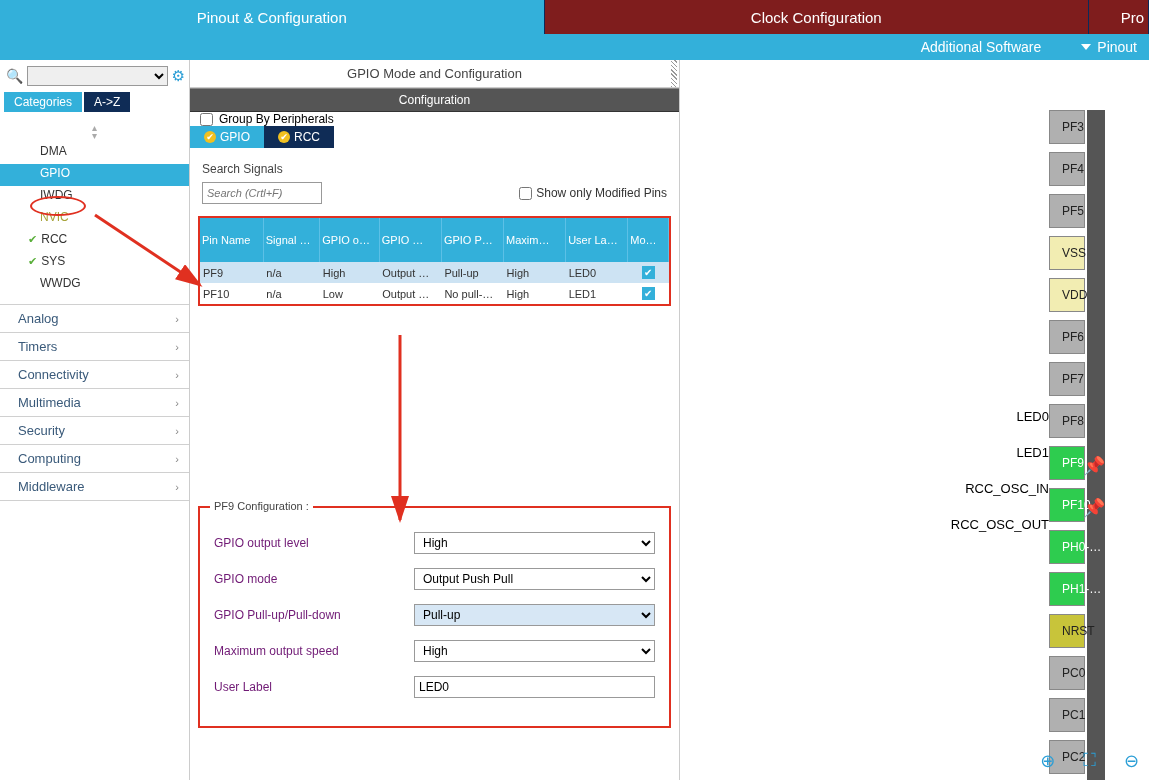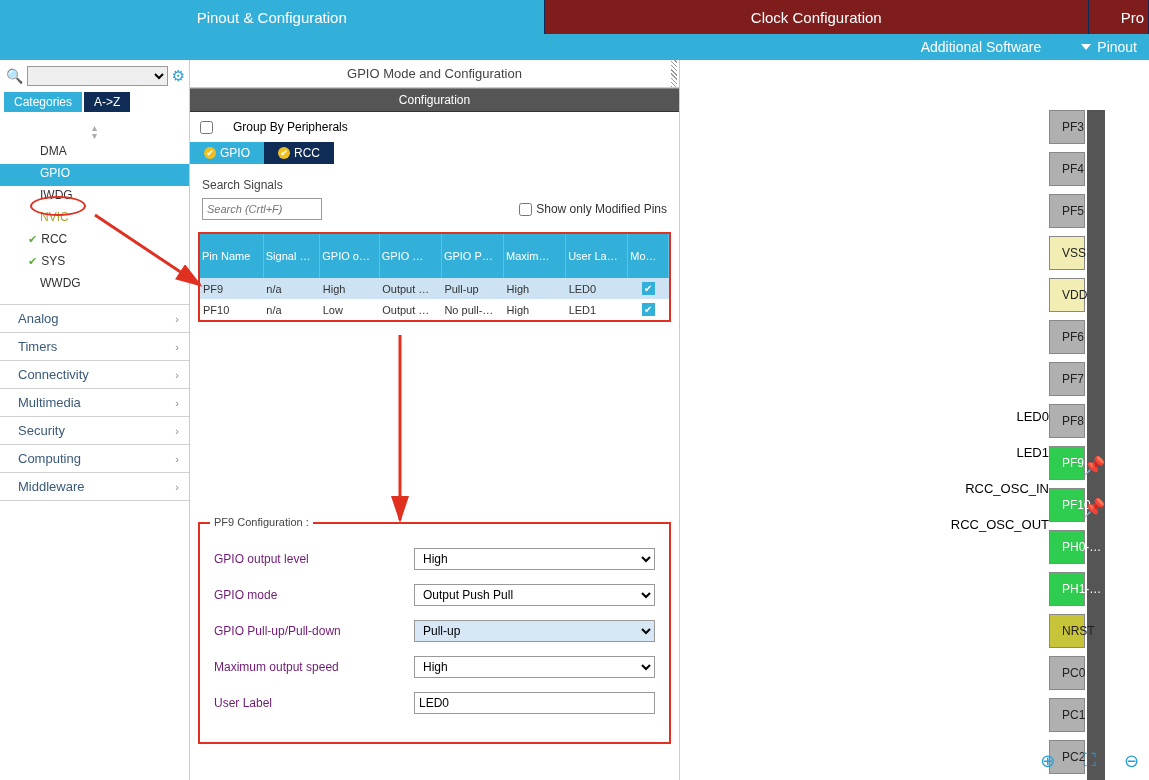--- a/index.html
+++ b/index.html
@@ -39,21 +39,21 @@
 .tree-item .chk { color: #5aaf3a; font-size: 11px; }
 .tree-item.warn { color: #a7a33a; }
 .tree-item.rcc, .tree-item.sys { padding-left: 28px; }
 
 .center { flex: 1; display: flex; }
 .config-panel { width: 490px; border-right: 1px solid #ccc; display: flex; flex-direction: column; }
 .panel-title { text-align: center; font-size: 13px; padding: 6px 0; color: #444; border-bottom: 1px solid #ccc; position: relative; }
 .panel-handle { position: absolute; right: 2px; top: 0; bottom: 0; width: 6px; background: repeating-linear-gradient(45deg,#999,#999 1px,#fff 1px,#fff 3px); }
 .config-hdr { background: #555; color: #fff; text-align: center; font-size: 12px; padding: 4px 0; border-top: 1px solid #888; border-bottom: 1px solid #333; }
 
-.group-row { padding: 8px 10px; font-size: 12px; display: flex; align-items: center; gap: 20px; }
+.group-row { padding: 0 10px; font-size: 12px; display: flex; align-items: center; gap: 6px; }
 .group-row input[type=checkbox] { width: 13px; height: 13px; }
 .periph-tabs { display: flex; }
 .ptab { padding: 4px 14px; font-size: 12px; color: #fff; display: flex; align-items: center; gap: 4px; cursor: pointer; }
 .ptab .dot { width: 12px; height: 12px; border-radius: 50%; background: #f0c020; display: inline-flex; align-items: center; justify-content: center; font-size: 9px; color: #fff; }
 .ptab.sel { background: #33b0da; }
 .ptab.uns { background: #0f2c56; }
 
 .search-sig { padding: 14px 12px 6px 12px; }
 .search-sig .lbl { font-size: 12px; color: #444; margin-bottom: 6px; }
 .search-sig-row { display: flex; align-items: center; gap: 12px; }

